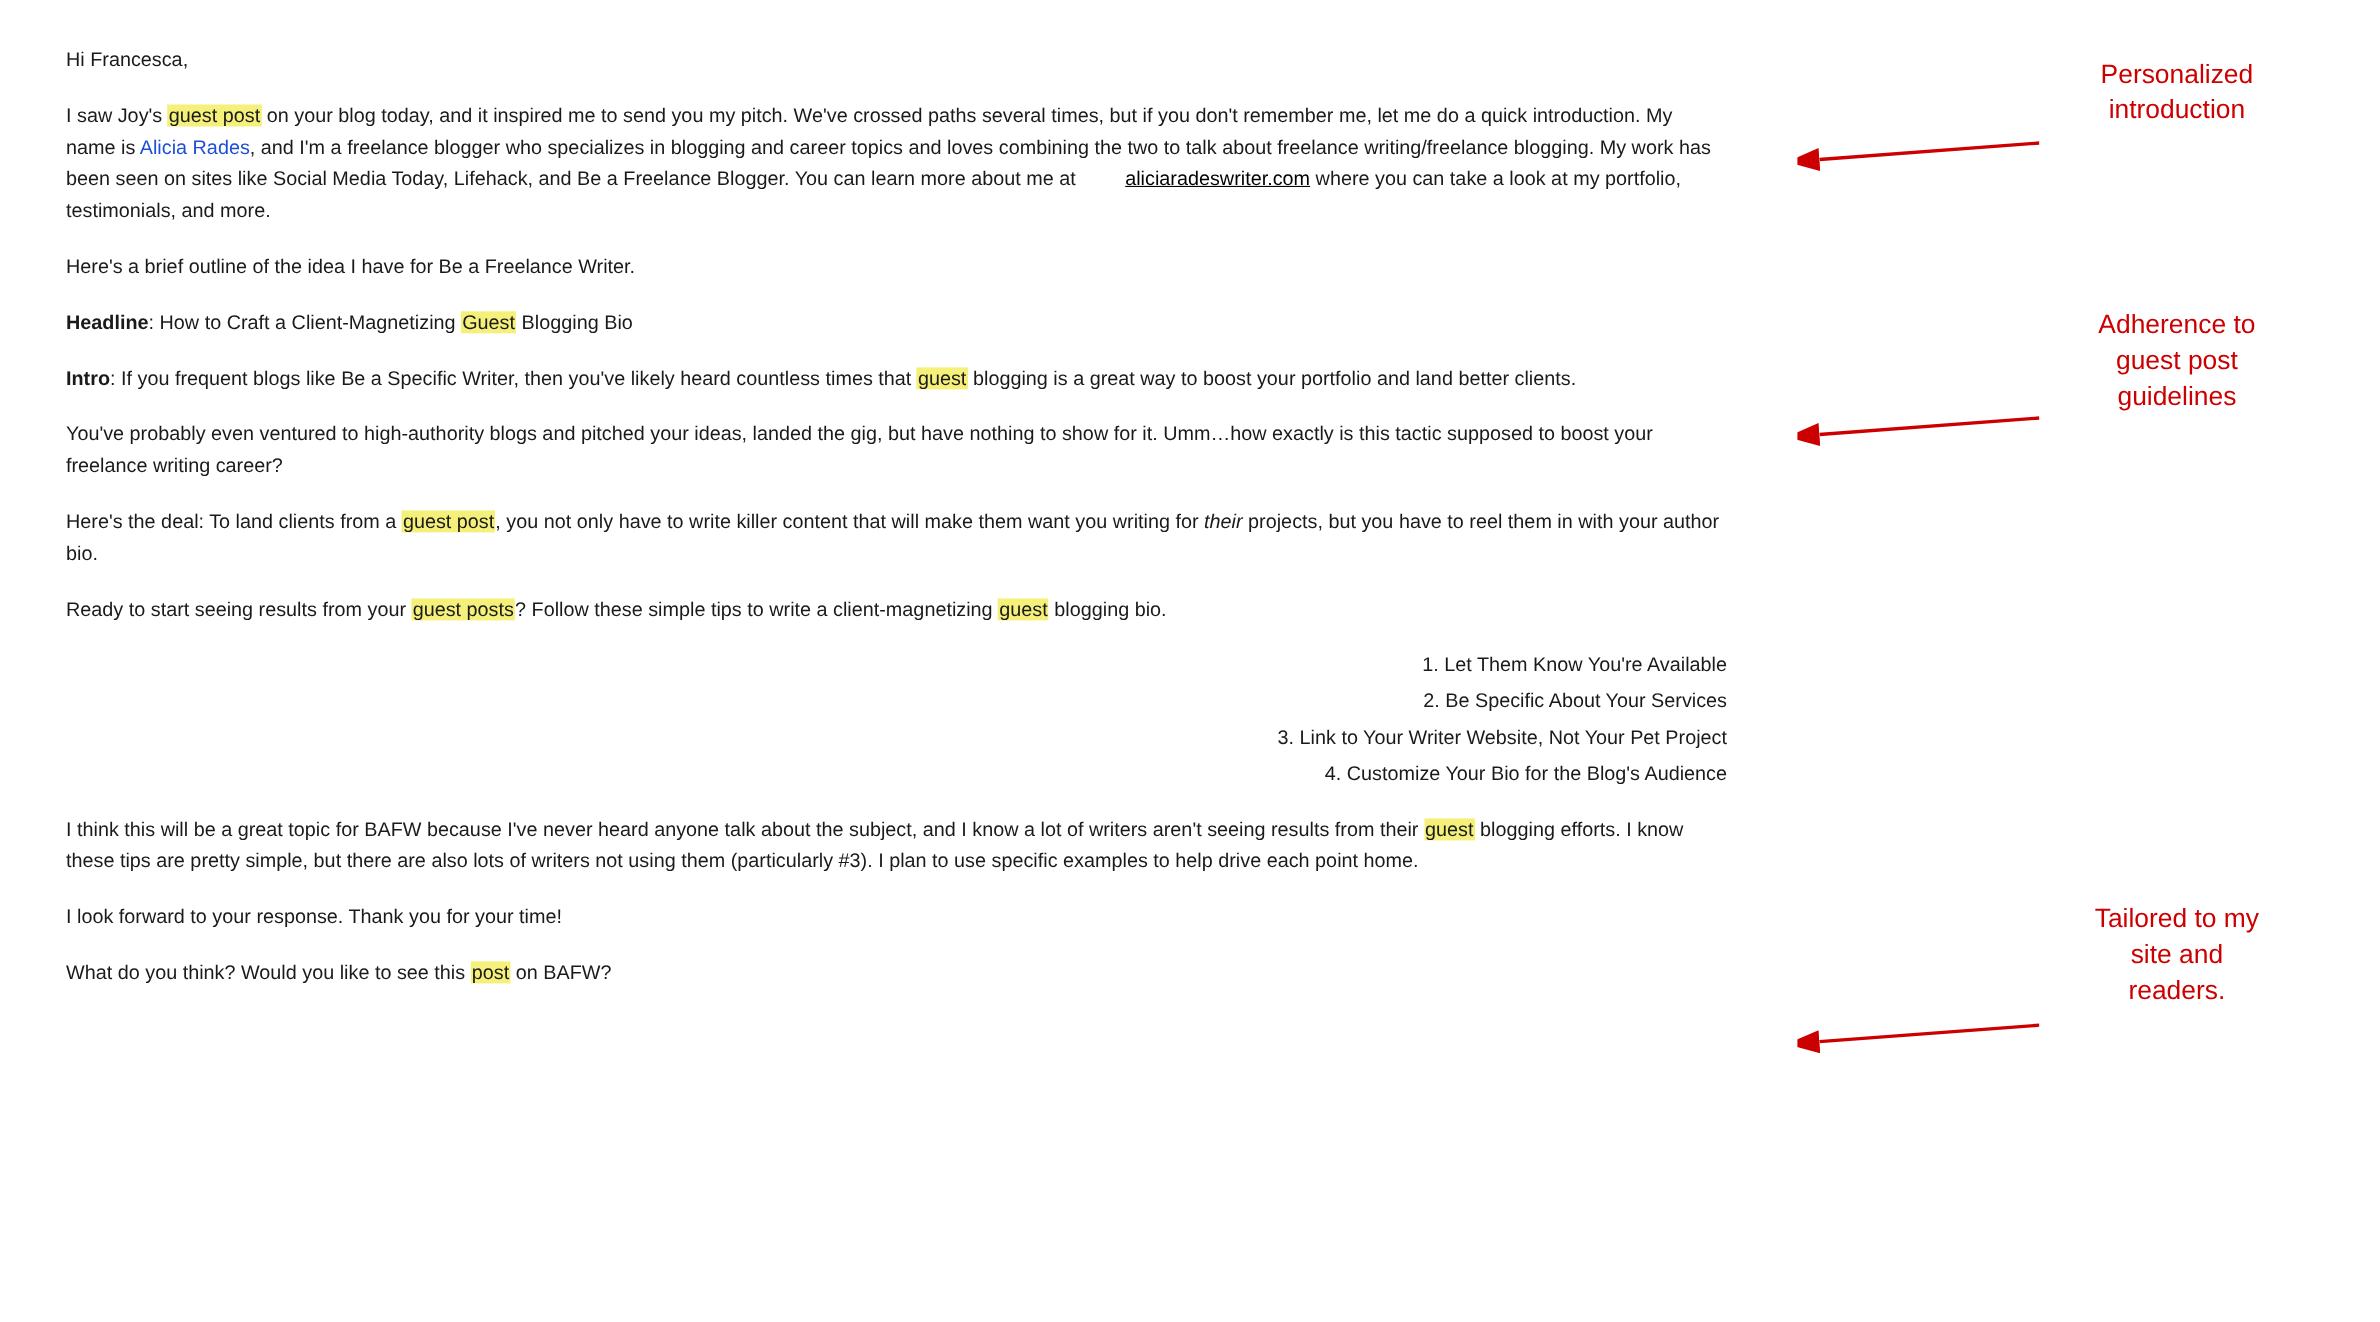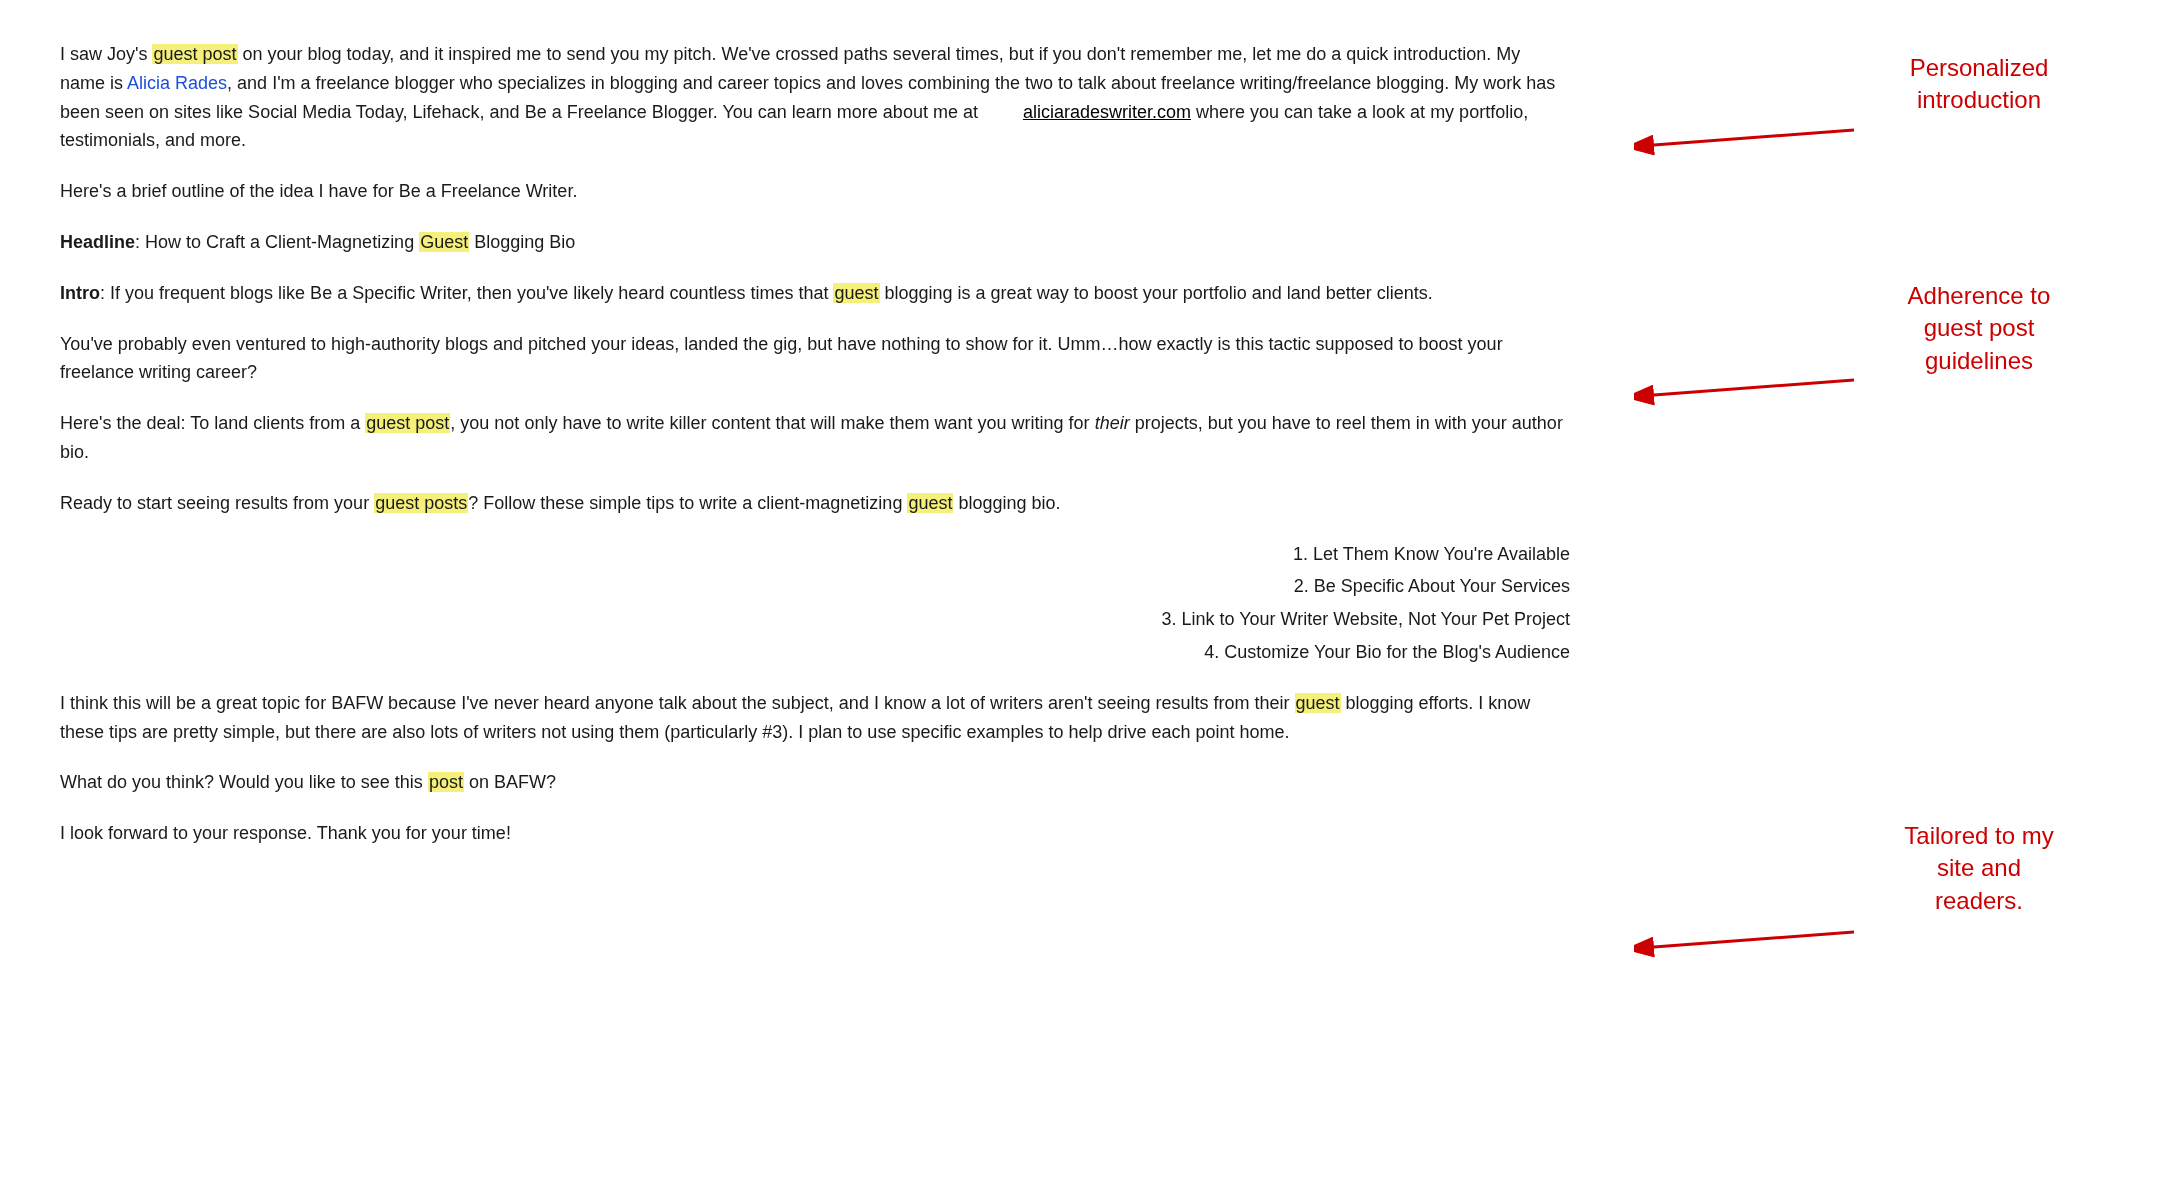--- a/index.html
+++ b/index.html
@@ -161,20 +161,21 @@
     <defs>
       <marker id="arrowhead3" markerWidth="10" markerHeight="7" refX="0" refY="3.5" orient="auto">
         <polygon points="0 0, 10 3.5, 0 7" fill="#cc0000"></polygon>
       </marker>
     </defs>
     <line x1="220" y1="20" x2="20" y2="35" stroke="#cc0000" stroke-width="3" marker-end="url(#arrowhead3)"></line>
   </svg>
 
   <div class="content-area">
 
+    <p>Hi Francesca,</p>
 
     <p>
       <span>I saw Joy's </span><span class="highlight">guest post</span><span> on your blog today, and it inspired me to send you my pitch. We've crossed paths several times, but if you don't remember me, let me do a quick introduction. My name is </span><a href="#" class="name-link"><span>Alicia Rades</span></a><span>, and I'm a freelance blogger who specializes in blogging and career topics and loves combining the two to talk about freelance writing/freelance blogging. My work has been seen on sites like Social Media Today, Lifehack, and Be a Freelance Blogger. You can learn more about me at </span><a href="#" class="blue-link"><span>aliciaradeswriter.com</span></a><span> where you can take a look at my portfolio, testimonials, and more.</span>
     </p>
 
     <p>Here's a brief outline of the idea I have for Be a Freelance Writer.</p>
 
     <div class="headline-section">
       <p>
         <span class="bold-label">Headline</span><span>: How to Craft a Client-Magnetizing </span><span class="highlight">Guest</span><span> Blogging Bio</span>
@@ -201,20 +202,20 @@
       <li>1. Let Them Know You're Available</li>
       <li>2. Be Specific About Your Services</li>
       <li>3. Link to Your Writer Website, Not Your Pet Project</li>
       <li>4. Customize Your Bio for the Blog's Audience</li>
     </ul>
 
     <p>
       <span>I think this will be a great topic for BAFW because I've never heard anyone talk about the subject, and I know a lot of writers aren't seeing results from their </span><span class="highlight">guest</span><span> blogging efforts. I know these tips are pretty simple, but there are also lots of writers not using them (particularly #3). I plan to use specific examples to help drive each point home.</span>
     </p>
 
+    <p>I look forward to your response. Thank you for your time!</p>
+
     <p>
       <span>What do you think? Would you like to see this </span><span class="highlight">post</span><span> on BAFW?</span>
     </p>
 
-    <p>I look forward to your response. Thank you for your time!</p>
-
   </div>
 </div>
 
 </body></html>

